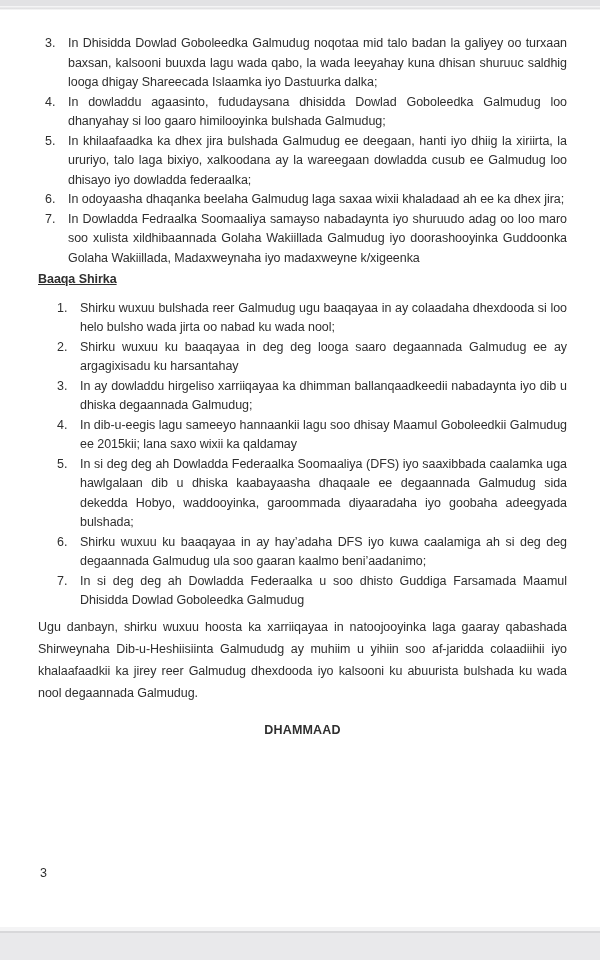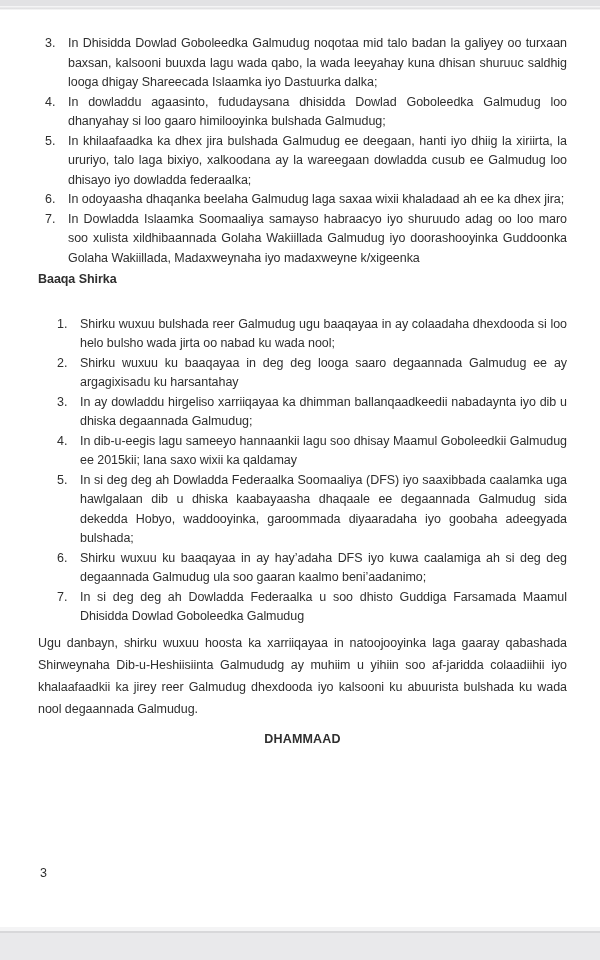--- a/index.html
+++ b/index.html
@@ -49,29 +49,30 @@
   .num {
     flex: 0 0 23px;
     width: 23px;
   }
   .txt {
     flex: 1;
     text-align: justify;
   }
   .section-heading {
     font-weight: bold;
-    margin: 2px 0 25px 0;
+    text-decoration: underline;
+    margin: 2px 0 9px 0;
   }
   .closing {
     margin: 5px 0 0 0;
     text-align: justify;
     line-height: 22px;
   }
   .end-marker {
-    margin-top: 10px;
+    margin-top: 17px;
     text-align: center;
     font-weight: bold;
     letter-spacing: 0.2px;
   }
   .page-number {
     position: absolute;
     left: 40px;
     top: 866px;
     font-size: 12.5px;
   }
@@ -100,21 +101,21 @@
         <span class="txt">In khilaafaadka ka dhex jira bulshada Galmudug ee deegaan, hanti iyo dhiig la xiriirta, la ururiyo, talo laga bixiyo, xalkoodana ay la wareegaan dowladda cusub ee Galmudug loo dhisayo iyo dowladda federaalka;</span>
       </div>
 
       <div class="li">
         <span class="num">6.</span>
         <span class="txt">In odoyaasha dhaqanka beelaha Galmudug laga saxaa wixii khaladaad ah ee ka dhex jira;</span>
       </div>
 
       <div class="li">
         <span class="num">7.</span>
-        <span class="txt">In Dowladda Islaamka Soomaaliya samayso habraacyo iyo shuruudo adag oo loo maro soo xulista xildhibaannada Golaha Wakiillada Galmudug iyo doorashooyinka Guddoonka Golaha Wakiillada, Madaxweynaha iyo madaxweyne k/xigeenka</span>
+        <span class="txt">In Dowladda Fedraalka Soomaaliya samayso nabadaynta iyo shuruudo adag oo loo maro soo xulista xildhibaannada Golaha Wakiillada Galmudug iyo doorashooyinka Guddoonka Golaha Wakiillada, Madaxweynaha iyo madaxweyne k/xigeenka</span>
       </div>
     </div>
 
   <div class="section-heading">Baaqa Shirka</div>
 
   <div class="doc-list list-b">
 
       <div class="li">
         <span class="num">1.</span>
         <span class="txt">Shirku wuxuu bulshada reer Galmudug ugu baaqayaa in ay colaadaha dhexdooda si loo helo bulsho wada jirta oo nabad ku wada nool;</span>

